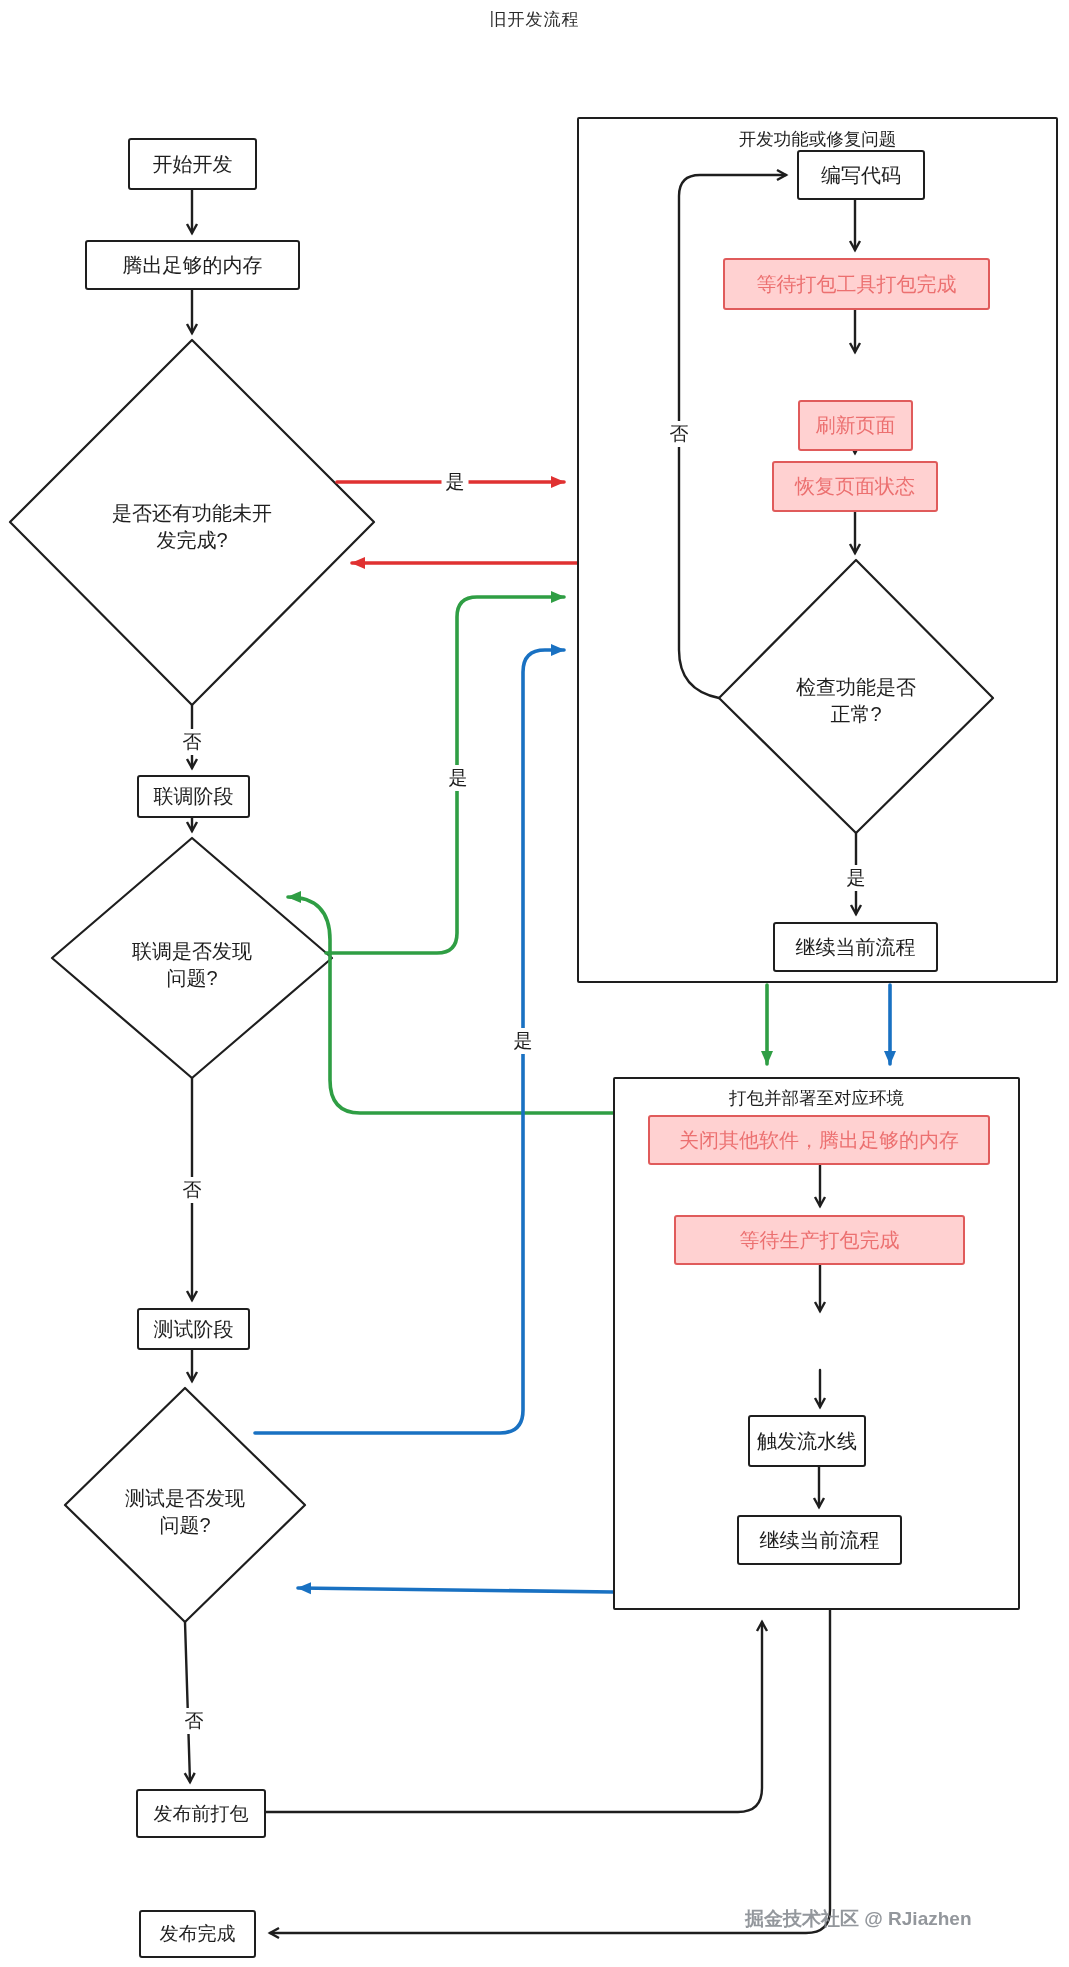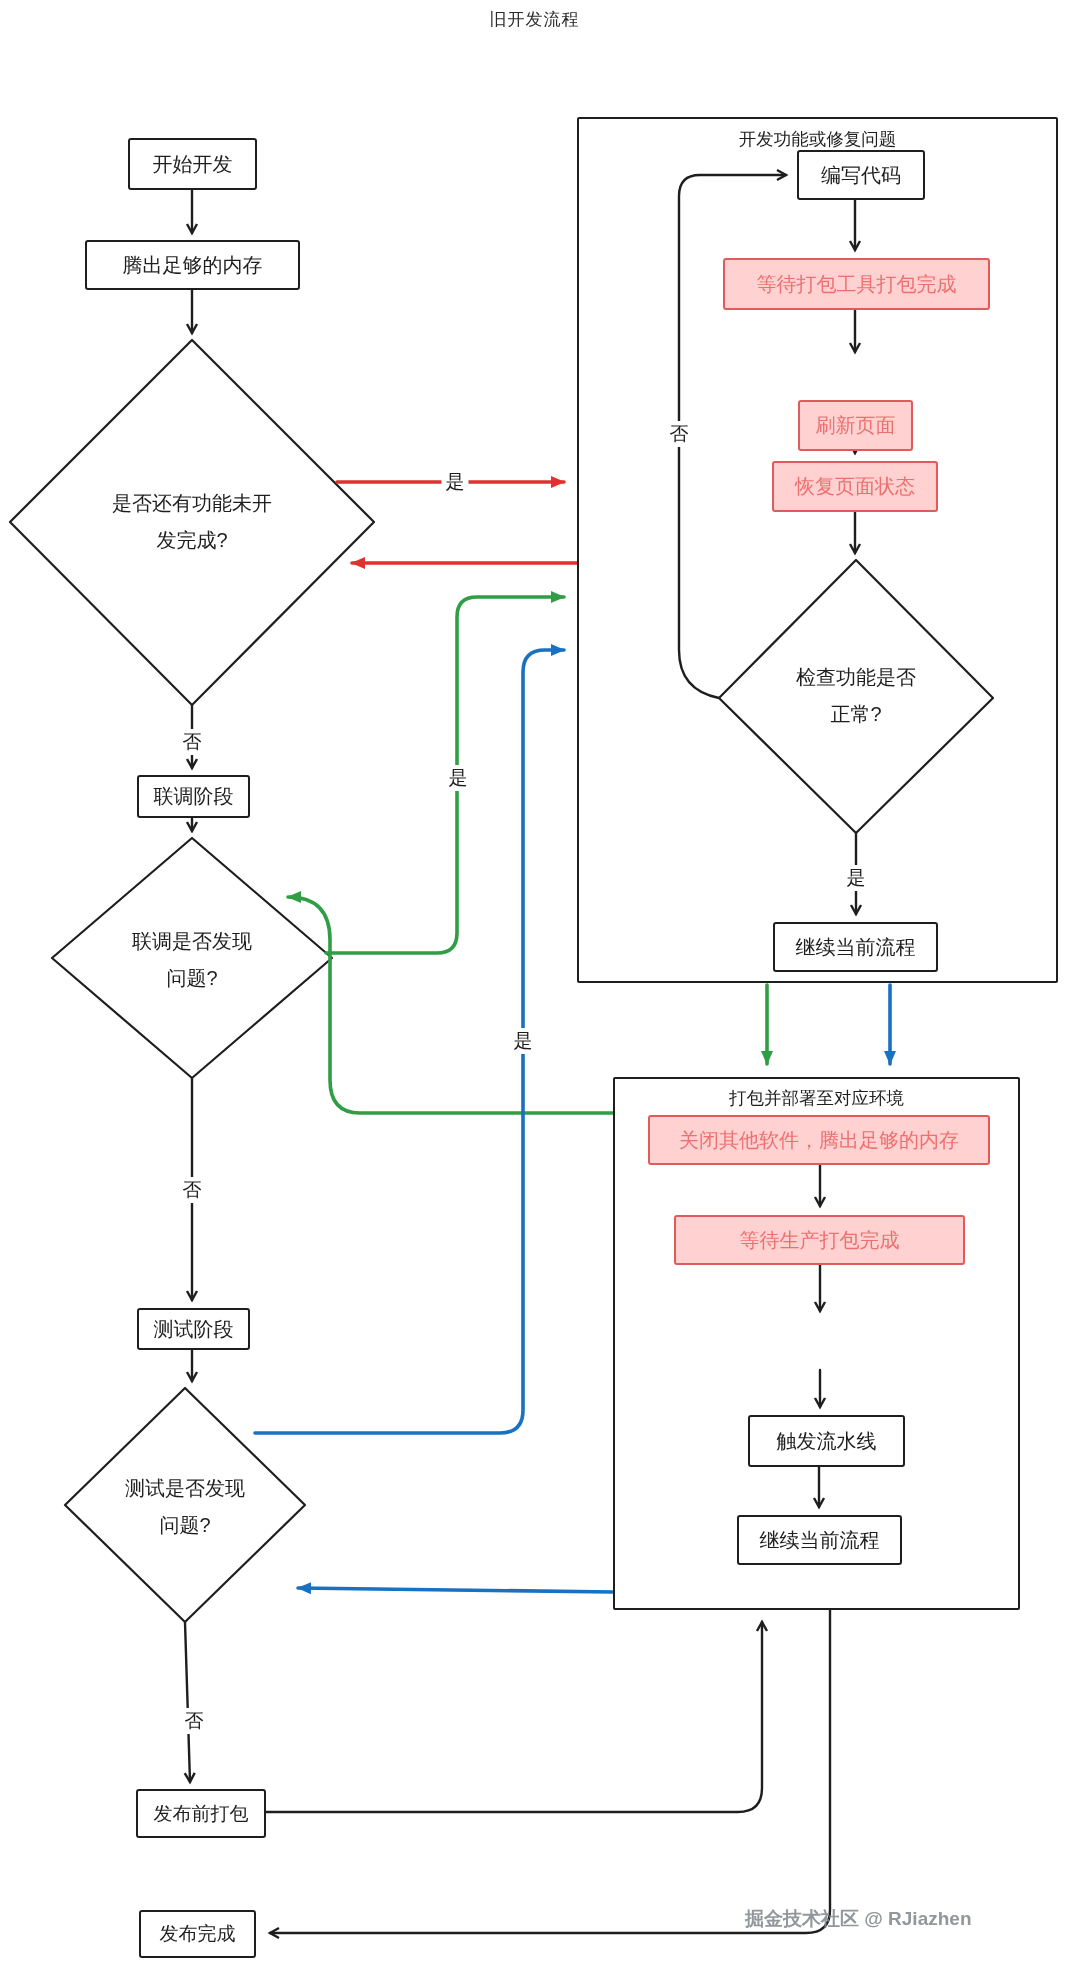--- a/index.html
+++ b/index.html
@@ -12,21 +12,21 @@
   #wires{position:absolute;left:0;top:0;}
   .title{position:absolute;left:0;top:8px;width:1069px;text-align:center;
          font-size:17px;font-weight:500;color:#2a2a2a;letter-spacing:1px;}
   .node{position:absolute;box-sizing:border-box;display:flex;align-items:center;justify-content:center;
         background:#fff;border:2px solid var(--ink);border-radius:3px;font-size:20px;
         text-align:center;line-height:1.25;z-index:3;}
   .pink{background:var(--pink-fill);border-color:var(--pink-border);color:var(--pink-text);}
   .frame{position:absolute;box-sizing:border-box;border:2.5px solid var(--ink);border-radius:2px;
          background:transparent;z-index:1;}
   .frame-title{position:absolute;text-align:center;font-size:17.5px;color:var(--ink);z-index:3;}
-  .dtext{position:absolute;display:flex;flex-direction:column;align-items:center;justify-content:space-between;
+  .dtext{position:absolute;display:flex;flex-direction:column;align-items:center;justify-content:flex-end;
          font-size:20px;line-height:1.35;z-index:3;text-align:center;}
   .lbl{position:absolute;transform:translate(-50%,-50%);background:#fff;padding:0 4px;
        font-size:19px;z-index:4;color:var(--ink);}
   .watermark{position:absolute;left:745px;top:1906px;width:320px;font-size:19px;font-weight:700;
              color:rgba(132,137,142,0.88);z-index:5;white-space:nowrap;}
   
   .ln{fill:none;stroke:var(--ink);stroke-width:2.4;stroke-linecap:round;stroke-linejoin:round;}
   .lnr{fill:none;stroke:var(--red);stroke-width:3.6;stroke-linecap:round;}
   .lng{fill:none;stroke:var(--green);stroke-width:3.6;stroke-linecap:round;}
   .lnb{fill:none;stroke:var(--blue);stroke-width:3.6;stroke-linecap:round;}
@@ -137,21 +137,21 @@
     <span>正常?</span>
   </div>
 
   <div class="node" style="left:773px;top:922px;width:165px;height:50px;">继续当前流程</div>
 
   <div class="frame" style="left:613px;top:1077px;width:407px;height:533px;"></div>
   <div class="frame-title" style="left:613px;top:1086px;width:407px;">打包并部署至对应环境</div>
 
   <div class="node pink" style="left:648px;top:1115px;width:342px;height:50px;">关闭其他软件，腾出足够的内存</div>
   <div class="node pink" style="left:674px;top:1215px;width:291px;height:50px;">等待生产打包完成</div>
-  <div class="node" style="left:748px;top:1415px;width:157px;height:52px;">触发流水线</div>
+  <div class="node" style="left:748px;top:1415px;width:118px;height:52px;">触发流水线</div>
   <div class="node" style="left:737px;top:1515px;width:165px;height:50px;">继续当前流程</div>
 
   <div class="lbl" style="left:192px;top:742px;">否</div>
   <div class="lbl" style="left:192px;top:1190px;">否</div>
   <div class="lbl" style="left:194px;top:1721px;">否</div>
   <div class="lbl" style="left:679px;top:434px;">否</div>
   <div class="lbl" style="left:455px;top:482px;">是</div>
   <div class="lbl" style="left:458px;top:778px;">是</div>
   <div class="lbl" style="left:523px;top:1041px;">是</div>
   <div class="lbl" style="left:856px;top:878px;">是</div>

